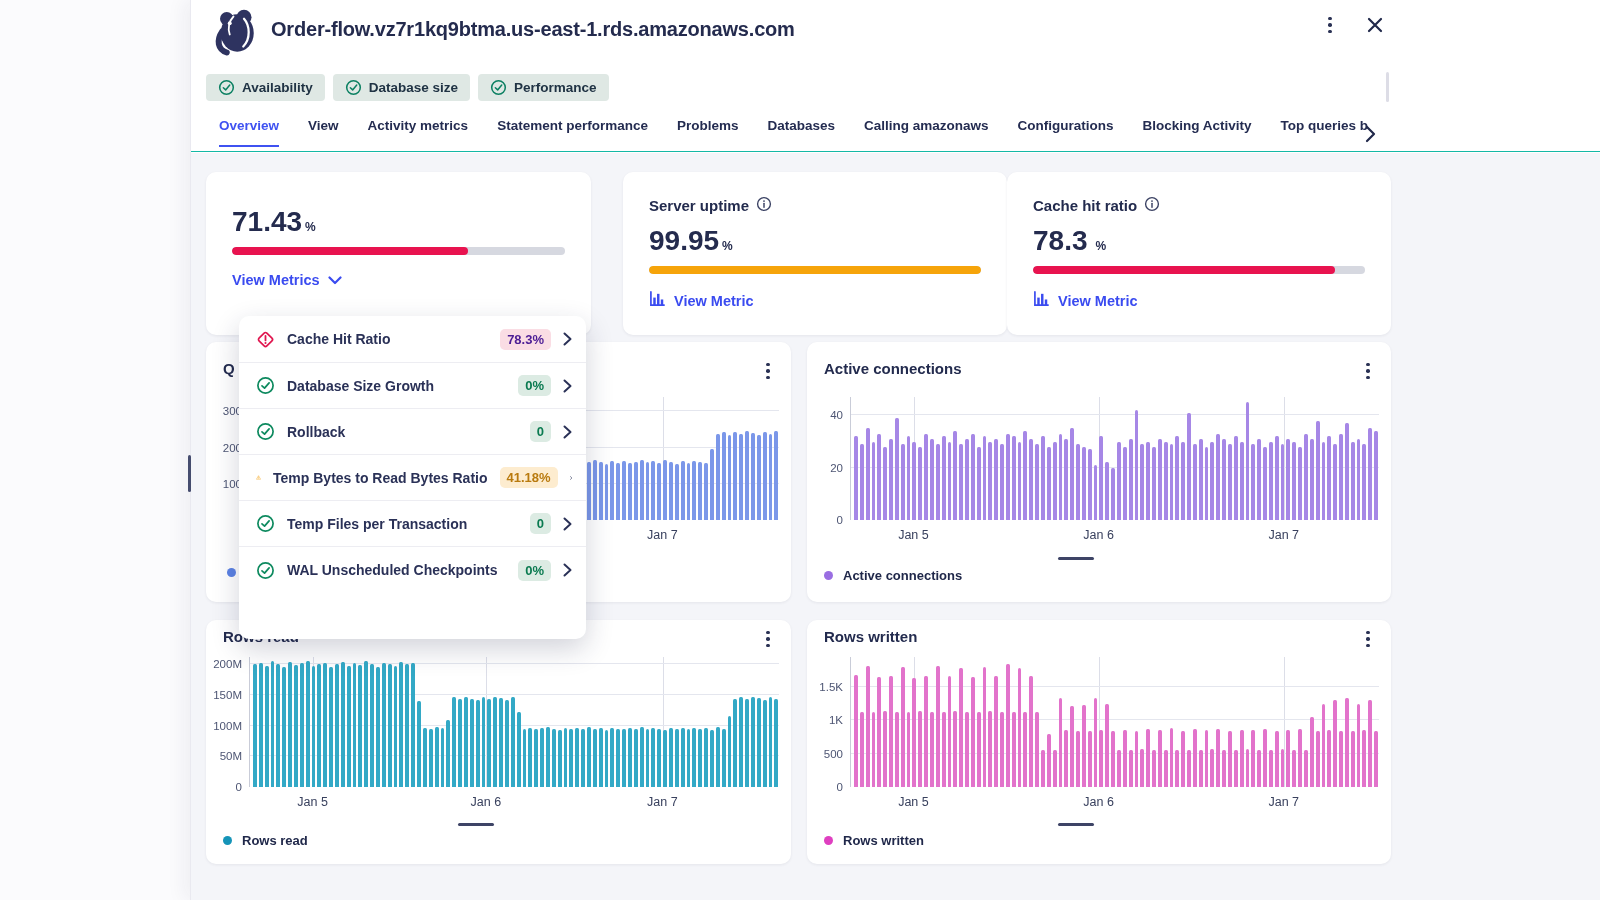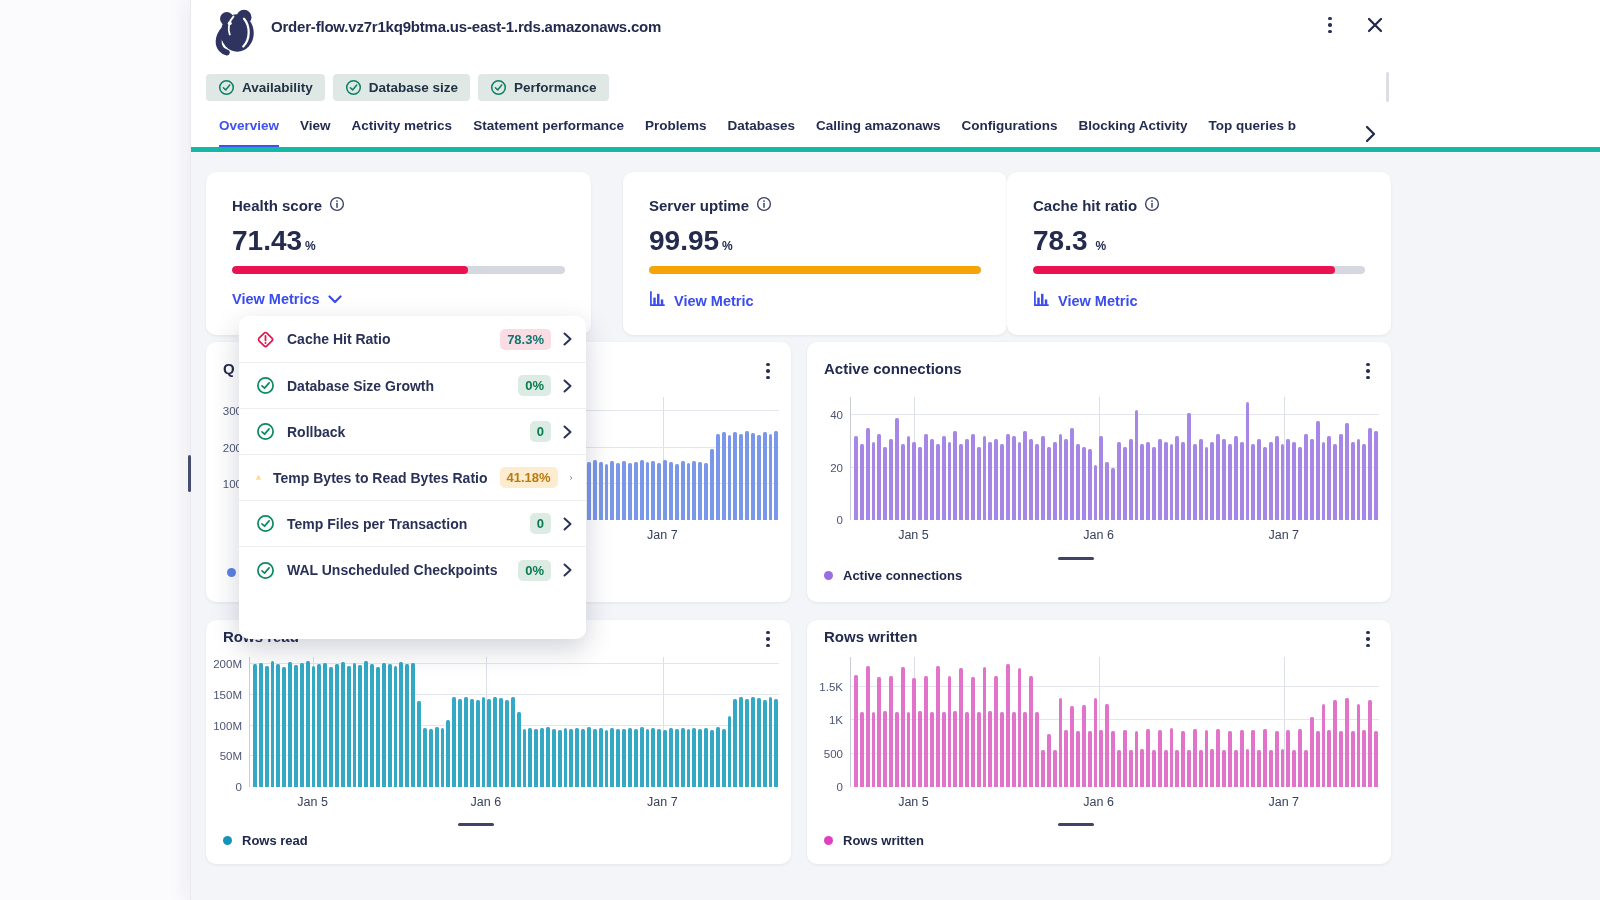--- a/index.html
+++ b/index.html
@@ -6,38 +6,38 @@
   html,body { width:1600px; height:900px; overflow:hidden;
     font-family:"Liberation Sans", sans-serif; background:#fbfbfd; }
   .page { position:relative; width:1600px; height:900px; }
 
   .modal { position:absolute; left:190px; top:0; width:1410px; height:900px;
     background:#ffffff; border-left:1px solid #e9e9f0; box-shadow:-6px 0 18px rgba(30,35,70,.06); }
 
   
   .modal-header { position:absolute; left:0; top:0; width:100%; height:66px; }
   .pg-logo { position:absolute; left:20px; top:8px; width:48px; height:50px; }
-  .inst-title { position:absolute; left:80px; top:18px; font-size:15px; font-weight:800;
+  .inst-title { position:absolute; left:80px; top:18px; font-size:20px; font-weight:800;
     color:#242b4e; letter-spacing:-0.2px; white-space:nowrap; }
   .kebab { position:absolute; width:18px; height:22px; cursor:pointer; display:flex;
     flex-direction:column; justify-content:center; align-items:center; gap:3px; }
   .kebab i { width:3.5px; height:3.5px; border-radius:50%; background:#2a3154; display:block; }
   .hdr-kebab { left:1130px; top:14px; }
   .hdr-close { position:absolute; left:1174px; top:15px; width:20px; height:20px; cursor:pointer; }
 
   
   .tags-row { position:absolute; left:15px; top:74px; display:flex; gap:8px; }
   .tag-pill { display:flex; align-items:center; gap:7px; background:#dfe8e4;
     border-radius:4px; height:27px; padding:0 12px; font-size:13.5px; font-weight:700; color:#203344; }
   .mini-scrollbar { position:absolute; left:1195px; top:72px; width:3px; height:30px;
     background:#dddde6; border-radius:2px; }
 
   
   .tabs-row { position:absolute; left:0; top:118px; width:100%; height:34px;
-    border-bottom:5px solid #14b8a6; display:flex; align-items:flex-start; gap:21px;
+    border-bottom:1px solid #14b8a6; display:flex; align-items:flex-start; gap:29px;
     padding-left:28px; padding-right:40px; overflow:hidden; white-space:nowrap; }
   .tab { font-size:13.5px; font-weight:600; color:#242c51; padding-bottom:12px; cursor:pointer; }
   .tab.active { color:#3f52f1; border-bottom:2.5px solid #3f52f1; }
   .tabs-chevron { position:absolute; right:222px; top:120px; cursor:pointer; }
 
   
   .content { position:absolute; left:0; top:153px; width:100%; height:747px; background:#f4f5f9; }
   .card { position:absolute; background:#fff; border-radius:10px;
     box-shadow:0 1px 3px rgba(25,30,60,.07); }
 
@@ -52,21 +52,21 @@
     color:#3a4bf0; font-size:14.5px; font-weight:700; cursor:pointer; width:max-content; }
 
   
   .dropdown { position:absolute; left:48px; top:163px; width:347px; height:323px; z-index:50;
     background:#fff; border-radius:10px; box-shadow:0 10px 28px rgba(28,33,70,.20); overflow:hidden; }
   .dd-row { height:46.1px; display:flex; align-items:center; gap:12px; padding:0 14px 0 17px;
     border-top:1px solid #ededf2; cursor:pointer; }
   .dd-row:first-child { border-top:none; }
   .dd-label { font-size:14px; font-weight:700; color:#2a3157; flex:1; white-space:nowrap; }
   .dd-badge { font-size:13px; font-weight:700; border-radius:5px; padding:3px 7px; }
-  .dd-badge.critical { background:#fadde4; color:#0f766e; }
+  .dd-badge.critical { background:#fadde4; color:#4c1d95; }
   .dd-badge.ok { background:#dcebe3; color:#0a7a50; }
   .dd-badge.warning { background:#fdeccf; color:#b97a0e; }
 
   
   .chart-card { width:585px; }
   .chart-card.top { top:189px; height:260px; }
   .chart-card.bottom { top:467px; height:244px; }
   .chart-head-title { position:absolute; left:17px; font-size:15px; font-weight:700; color:#232b4e; }
   .chart-card.top .chart-head-title { top:18px; }
   .chart-card.bottom .chart-head-title { top:8px; }
@@ -165,28 +165,20 @@
         <div class="tab">Blocking Activity</div>
         <div class="tab">Top queries b</div>
       </div>
     <svg class="tabs-chevron" width="16" height="28" viewBox="0 0 16 28">
       <path d="M5 7 L12 14 L5 21" stroke="#20284a" stroke-width="2.2" fill="none" stroke-linecap="round" stroke-linejoin="round"></path>
     </svg>
 
     <div class="content">
 
       <div class="card sum-card" style="left:15px; width:385px;">
-        <div class="sum-title">
-            <span>Health score</span>
-            <span class="info-ic"><svg width="16" height="16" viewBox="0 0 20 20">
-                <circle cx="10" cy="10" r="8" fill="none" stroke="#3a4163" stroke-width="1.7"></circle>
-                <circle cx="10" cy="6.3" r="1.1" fill="#3a4163"></circle>
-                <path d="M10 9.2 L10 14" stroke="#3a4163" stroke-width="1.8" stroke-linecap="round"></path>
-              </svg></span>
-          </div>
         <div class="sum-value"><span>71.43</span><span class="sum-unit">%</span></div>
         <div class="progress">
             <div class="fill" style="width: 71%; background: rgb(232, 19, 79);"></div>
           </div>
         <div class="card-action">
           <span>View Metrics</span>
           <svg width="14" height="9" viewBox="0 0 14 9">
               <path d="M1.5 1.5 L7 7 L12.5 1.5" stroke="#3a4bf0" stroke-width="2.2" fill="none" stroke-linecap="round" stroke-linejoin="round"></path>
             </svg>
         </div>

